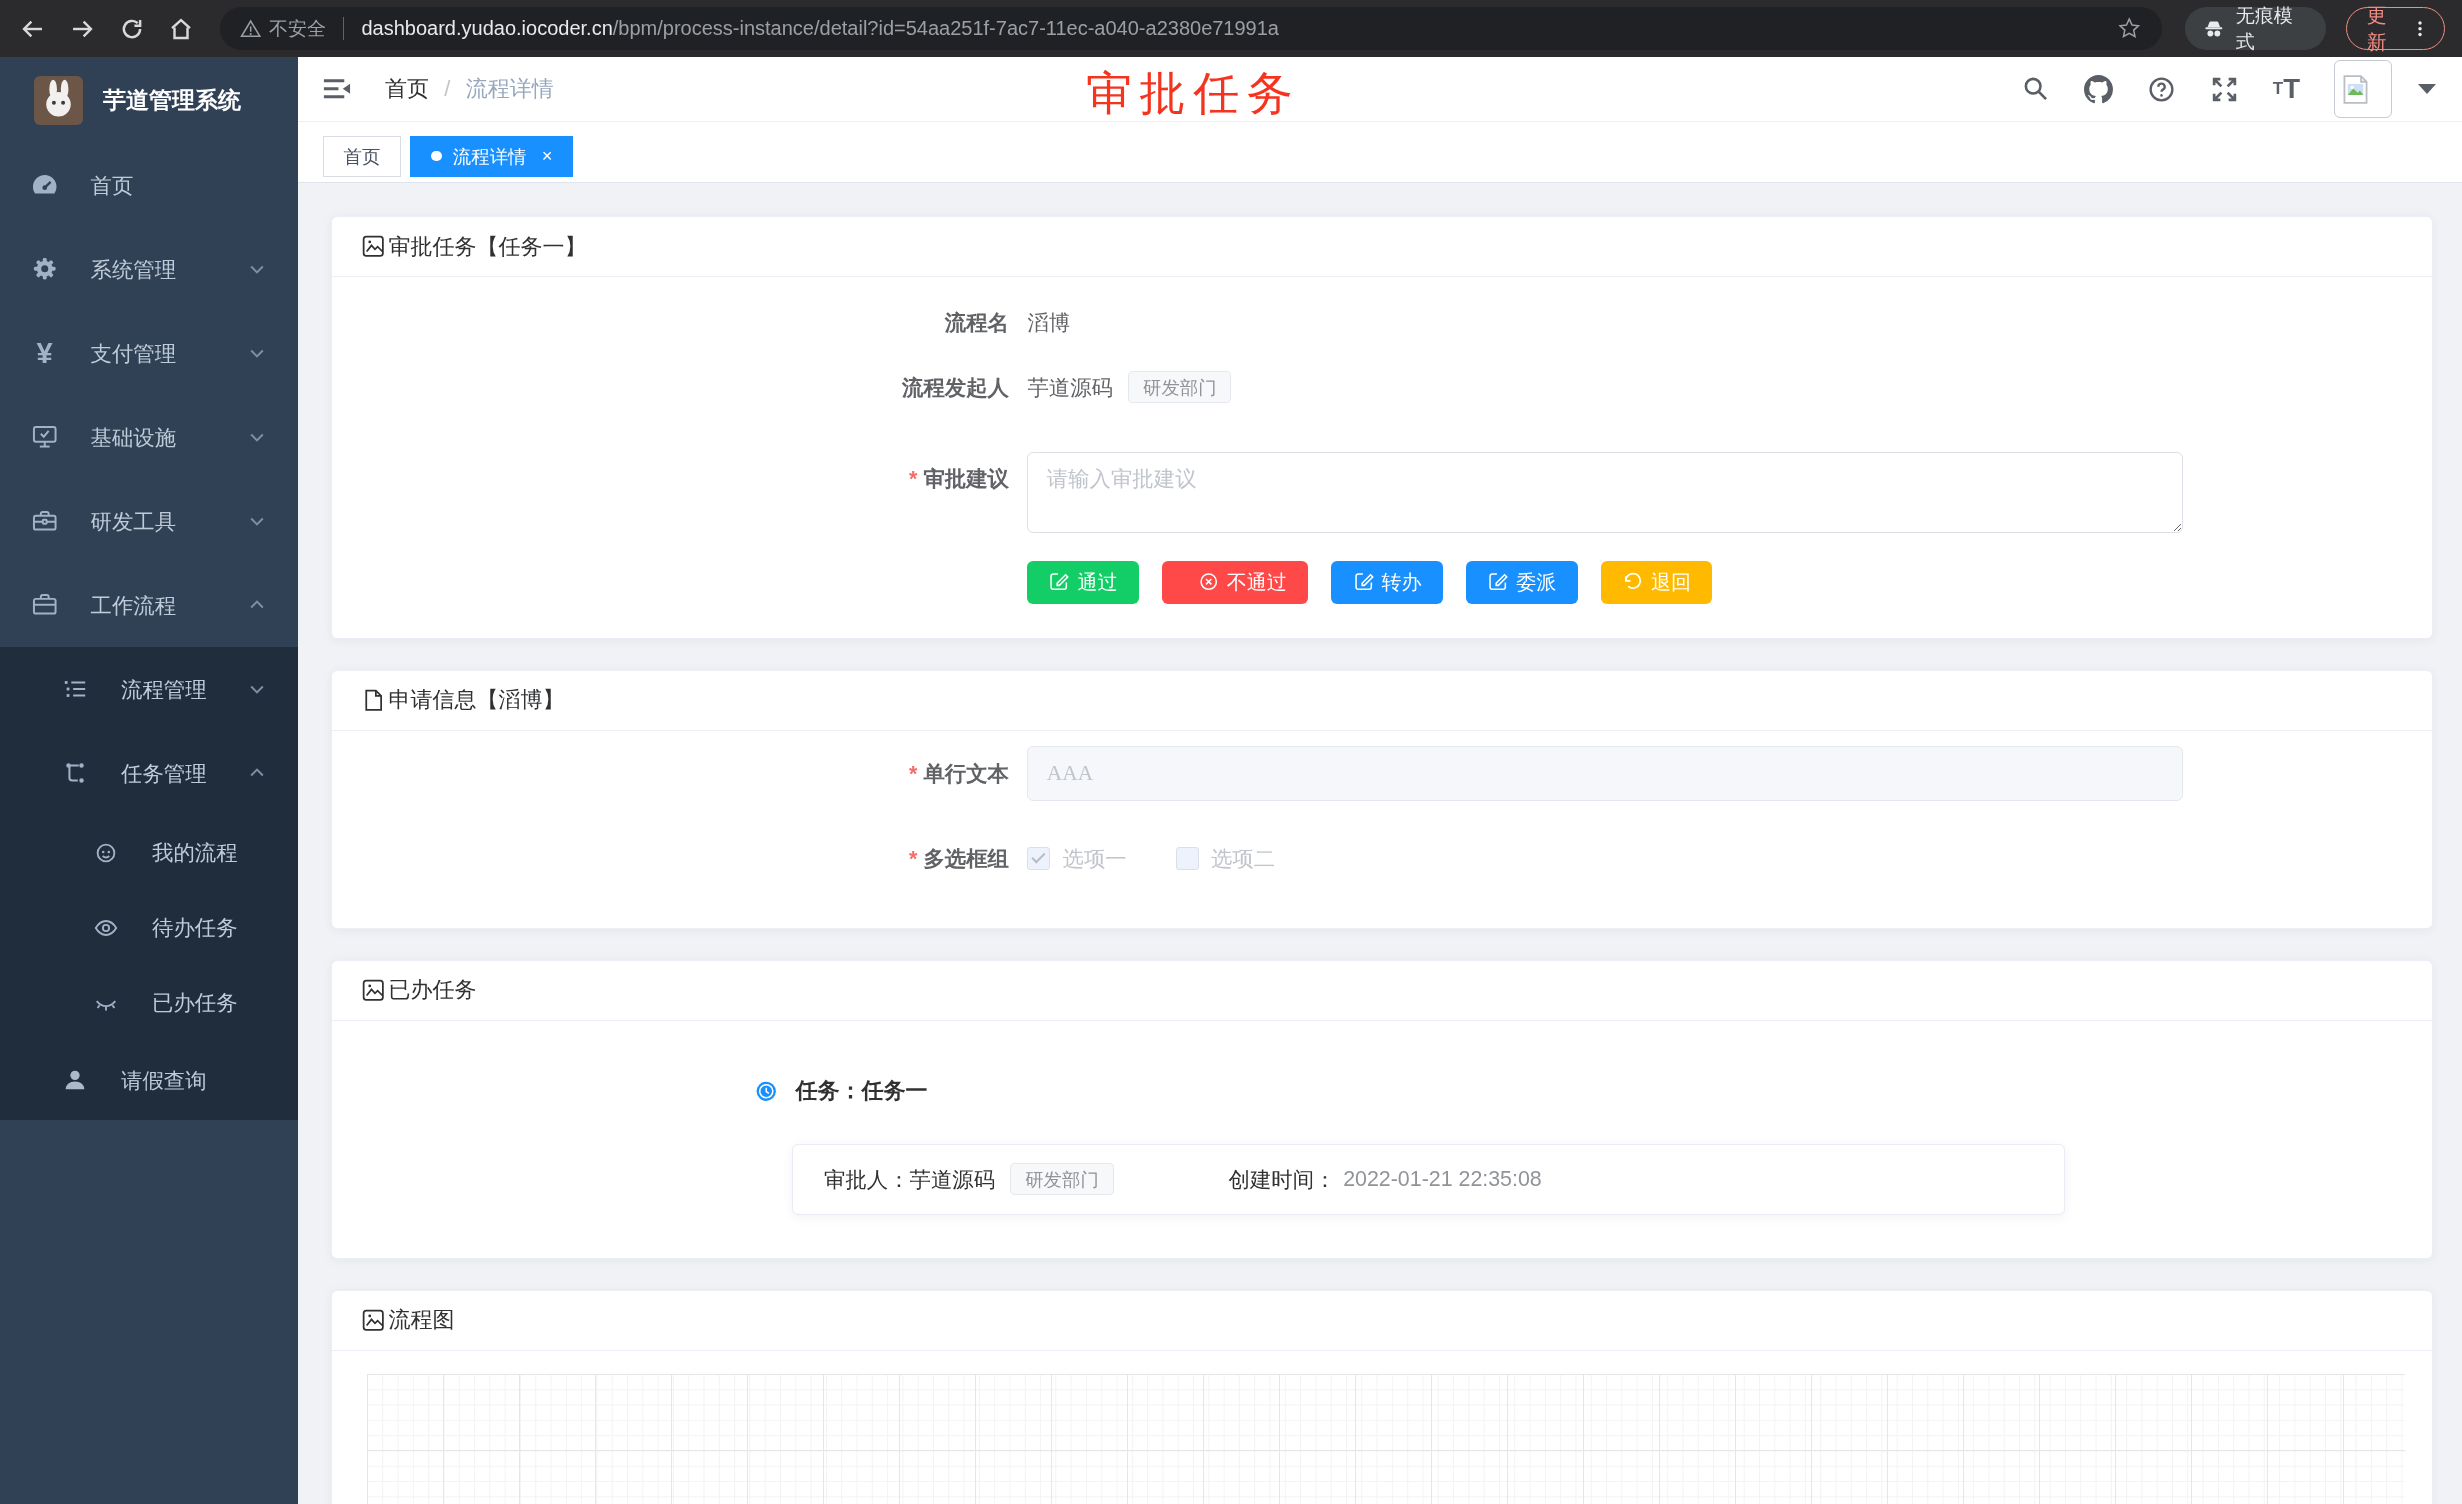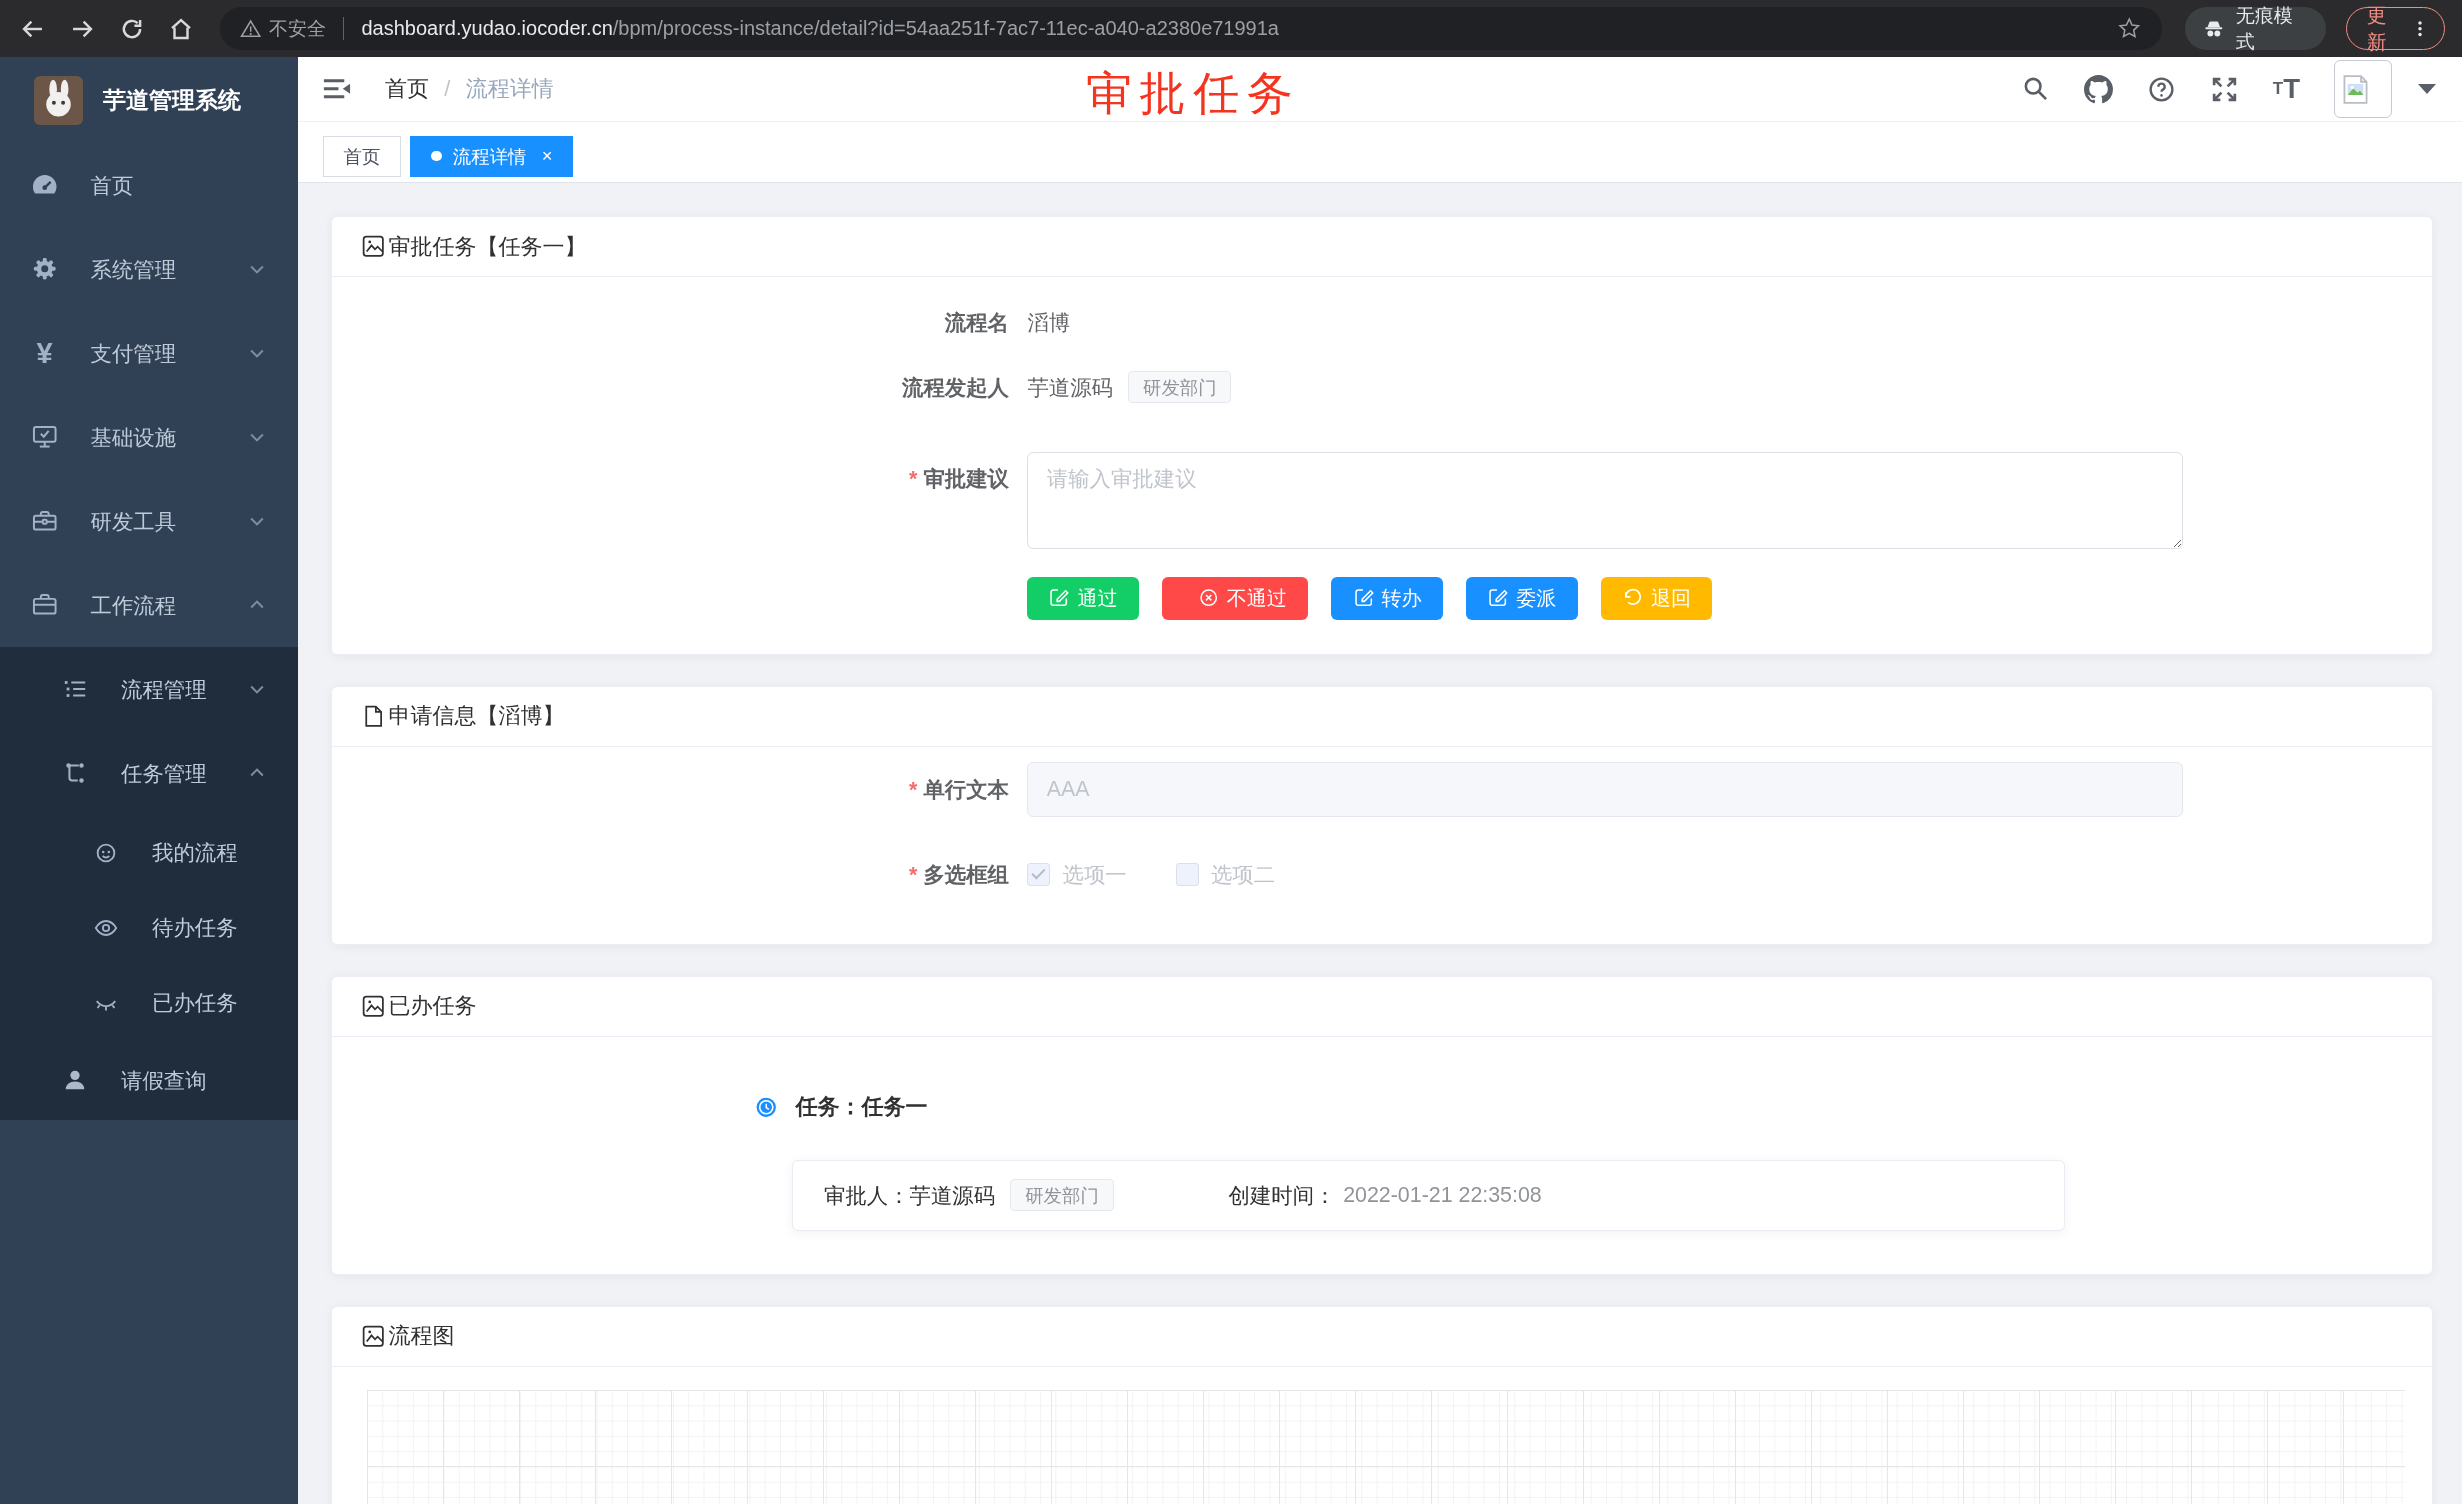--- a/index.html
+++ b/index.html
@@ -61,25 +61,25 @@
   
   .content { flex:1; padding:33px 29px 0 33px; overflow:hidden; }
   .card { background:#fff; border:1.5px solid #ebeef5; border-radius:6.1px; margin-bottom:31px; box-shadow:0 1.5px 10.7px rgba(0,0,0,.05); overflow:hidden; }
   .card-header { height:60px; display:flex; align-items:center; padding:0 29px; border-bottom:1.5px solid #ebeef5; color:#2f3133; font-size:22px; }
   .card-header svg { margin-right:3.1px; }
 
   .form-row { display:flex; align-items:center; margin-bottom:34px; }
   .form-row.top { align-items:flex-start; }
   .form-label { flex:0 0 677px; text-align:right; color:#606266; font-size:21.4px; font-weight:700; }
   .req { color:#f56c6c; margin-right:6.1px; font-weight:700; }
-  .form-content { margin-left:18.4px; display:flex; align-items:center; color:#606266; font-size:21.4px; }
+  .form-content { margin-left:18.4px; display:flex; align-items:center; color:#606266; font-size:21.4px;font-family:Liberation Serif, serif; }
   .tag { display:inline-flex; align-items:center; height:32px; padding:0 13.8px; background:#f7f8fa; border:1.5px solid #e4e7ed; border-radius:4.6px; color:#909399; font-size:18.4px; margin-left:15.3px; }
 
   .approval-body { padding:31px 0 34px; }
-  textarea.suggestion { width:1156px; height:97px; border:1.5px solid #dcdfe6; border-radius:6.1px; padding:10.7px 18.4px; font-size:21.4px; color:#606266; resize:vertical; font-family:inherit; outline:none; }
+  textarea.suggestion { width:1156px; height:81px; border:1.5px solid #dcdfe6; border-radius:6.1px; padding:10.7px 18.4px; font-size:21.4px; color:#606266; resize:vertical; font-family:inherit; outline:none; }
   textarea.suggestion::placeholder { color:#c0c4cc; }
   .row-textarea { margin-top:49px; margin-bottom:27.5px; }
   .row-textarea .form-label { padding-top:12.2px; }
   .btn-row { display:flex; margin-left:695px; }
   .btn { height:43px; display:flex; align-items:center; padding:0 21.4px; border:none; border-radius:6.1px; color:#fff; font-size:20px; margin-right:23px; cursor:pointer; font-family:inherit; }
   .btn svg { margin-right:7.6px; }
   .btn.success { background:#13ce66; } .btn.danger { background:#ff4949;padding-left:36px; }
   .btn.primary { background:#1890ff; } .btn.warning { background:#ffba00; }
 
   .apply-body { padding:15.3px 0 55px; }

